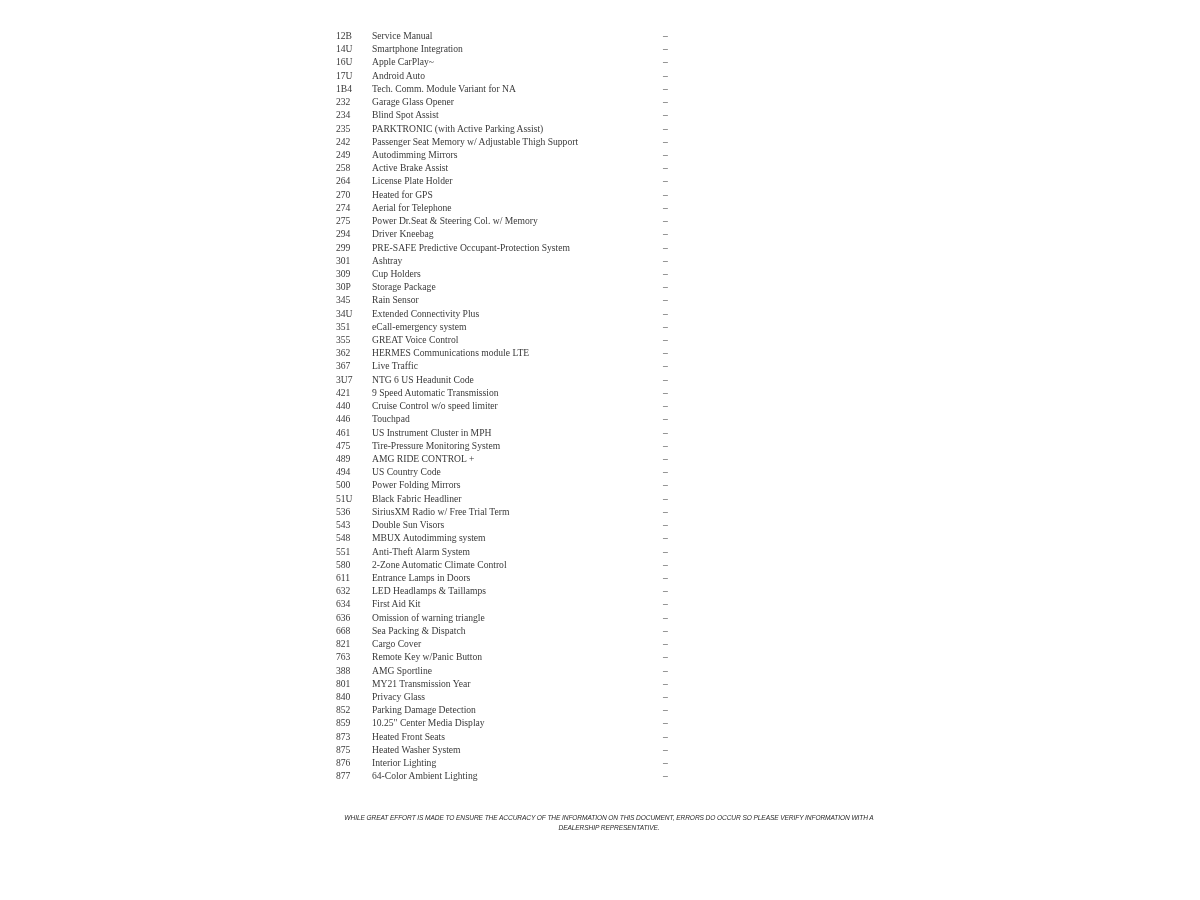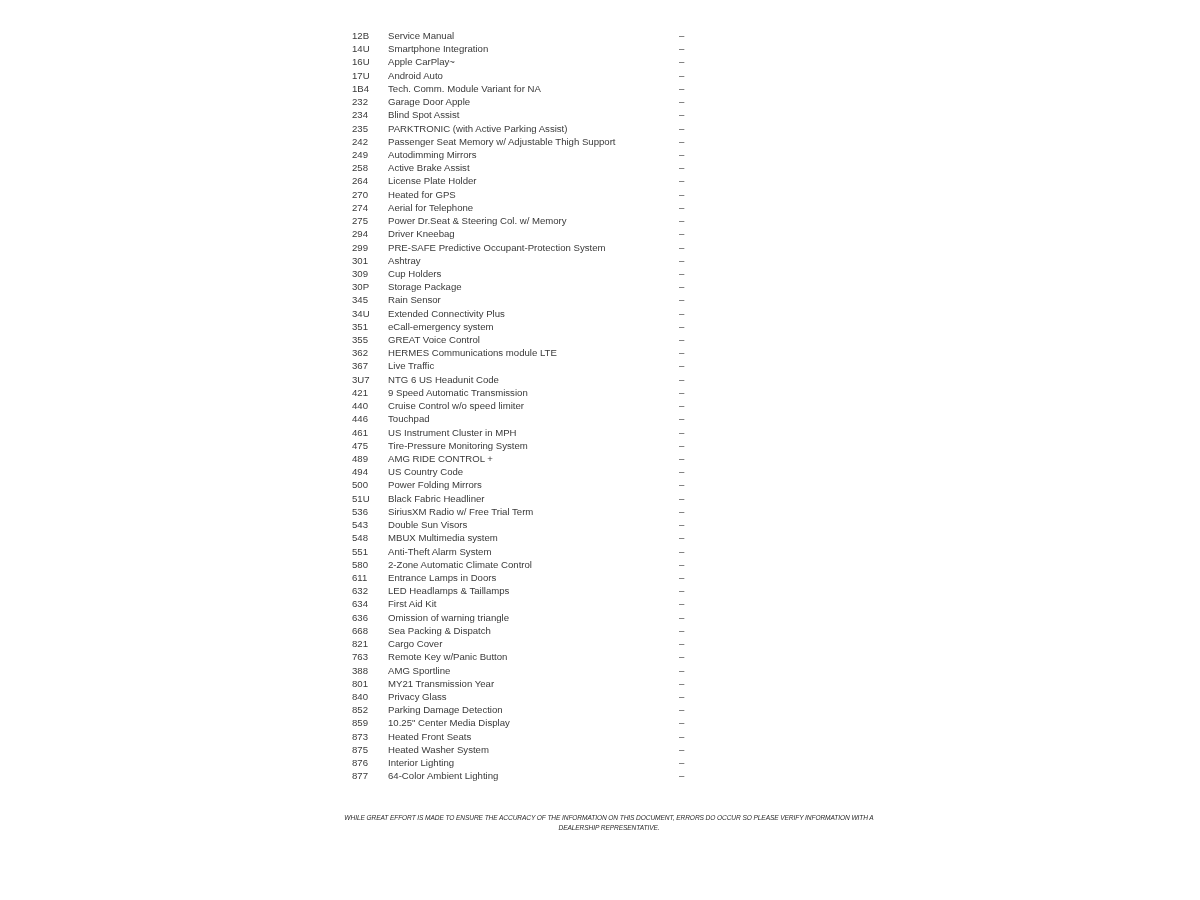--- a/index.html
+++ b/index.html
@@ -8,24 +8,24 @@
       background: #ffffff;
     }
     body {
       width: 1200px;
       height: 900px;
       position: relative;
       overflow: hidden;
     }
     .option-list {
       position: absolute;
-      left: 352px;
+      left: 336px;
       top: 29px;
       width: 340px;
-      font-family: Liberation Sans, sans-serif;
+      font-family: Liberation Serif, serif;
       font-size: 9.6px;
       color: #3a3a3a;
     }
     .row {
       position: relative;
       height: 13.23px;
       line-height: 13.23px;
       white-space: nowrap;
     }
     .code {
@@ -81,21 +81,21 @@
       <span class="desc">Android Auto</span>
       <span class="price">–</span>
     </div>
     <div class="row">
       <span class="code">1B4</span>
       <span class="desc">Tech. Comm. Module Variant for NA</span>
       <span class="price">–</span>
     </div>
     <div class="row">
       <span class="code">232</span>
-      <span class="desc">Garage Door Apple</span>
+      <span class="desc">Garage Glass Opener</span>
       <span class="price">–</span>
     </div>
     <div class="row">
       <span class="code">234</span>
       <span class="desc">Blind Spot Assist</span>
       <span class="price">–</span>
     </div>
     <div class="row">
       <span class="code">235</span>
       <span class="desc">PARKTRONIC (with Active Parking Assist)</span>
@@ -246,21 +246,21 @@
       <span class="desc">SiriusXM Radio w/ Free Trial Term</span>
       <span class="price">–</span>
     </div>
     <div class="row">
       <span class="code">543</span>
       <span class="desc">Double Sun Visors</span>
       <span class="price">–</span>
     </div>
     <div class="row">
       <span class="code">548</span>
-      <span class="desc">MBUX Multimedia system</span>
+      <span class="desc">MBUX Autodimming system</span>
       <span class="price">–</span>
     </div>
     <div class="row">
       <span class="code">551</span>
       <span class="desc">Anti-Theft Alarm System</span>
       <span class="price">–</span>
     </div>
     <div class="row">
       <span class="code">580</span>
       <span class="desc">2-Zone Automatic Climate Control</span>

